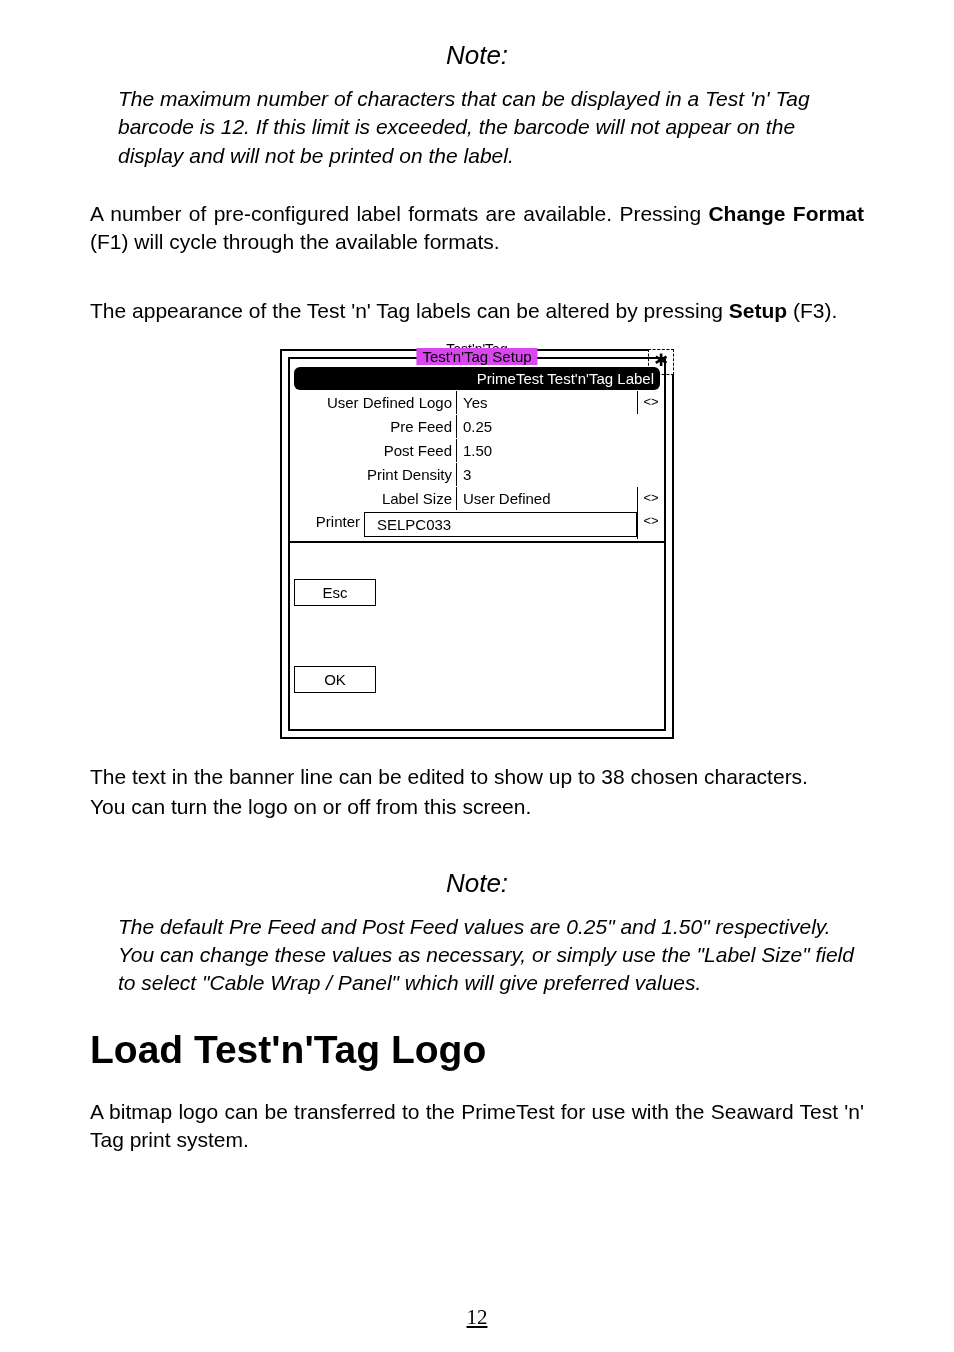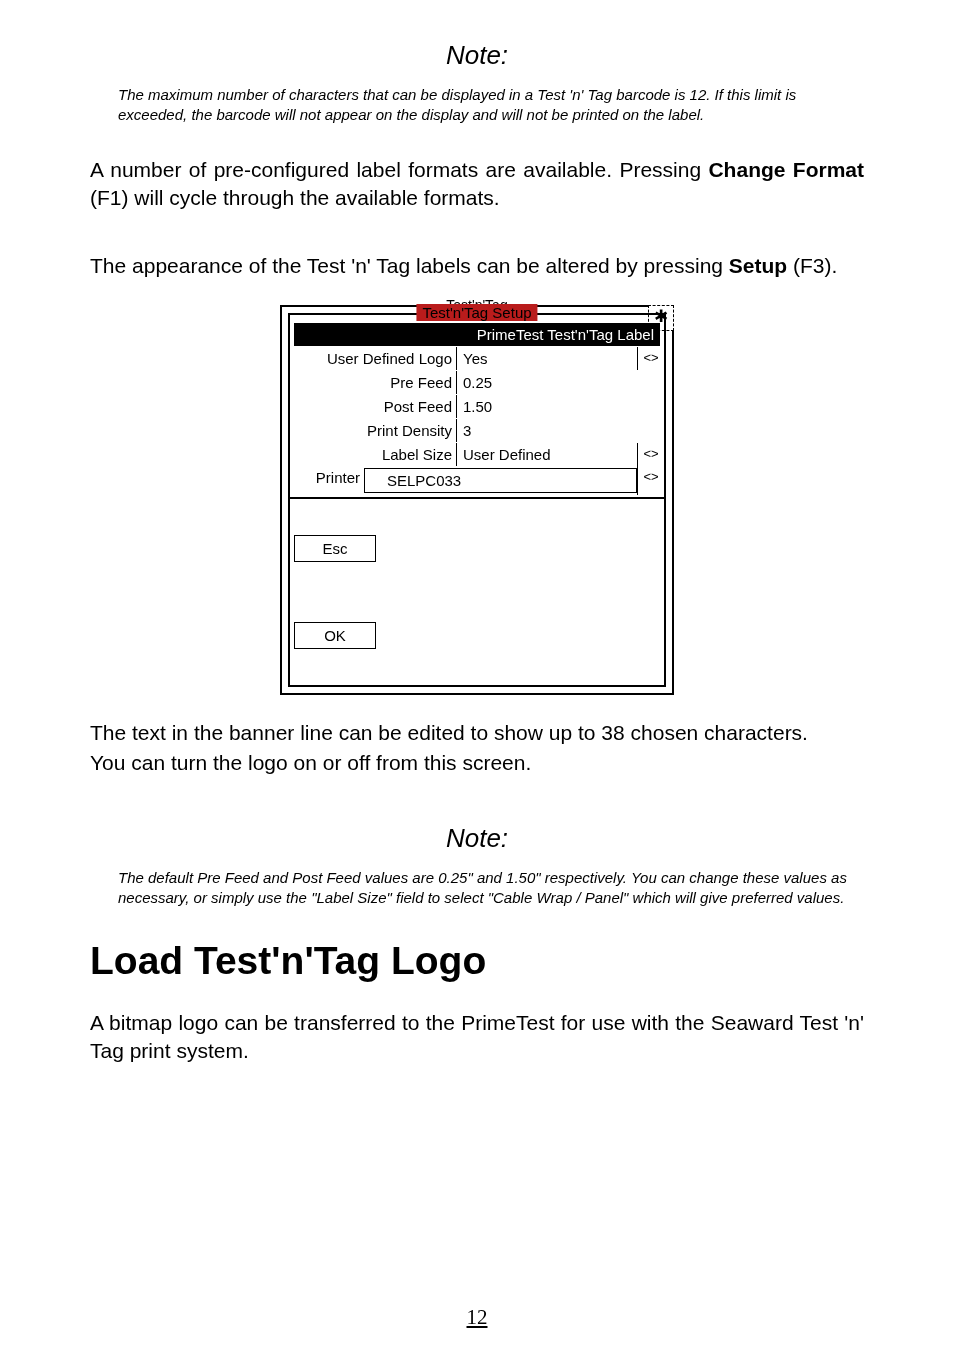--- a/index.html
+++ b/index.html
@@ -17,21 +17,21 @@
     position: relative;
   }
   .note-label {
     text-align: center;
     font-style: italic;
     font-size: 26px;
     margin: 0 0 14px 0;
   }
   .italic-block {
     font-style: italic;
-    font-size: 15px;
+    font-size: 21px;
     line-height: 1.35;
     margin: 0 0 30px 28px;
   }
   .justified {
     text-align: justify;
     font-size: 21px;
     line-height: 1.35;
     margin: 0 0 40px 0;
   }
   .justified-last {
@@ -89,21 +89,21 @@
   .ui-inner {
     margin: 6px;
     border: 2px solid #000;
     position: relative;
   }
   .ui-inner-title {
     position: absolute;
     top: -11px;
     left: 50%;
     transform: translateX(-50%);
-    background: #b91c1c;
+    background: #d946ef;
     padding: 0 6px;
     font-size: 15px;
     white-space: nowrap;
   }
   .ui-bt-icon {
     position: absolute;
     right: -2px;
     top: -2px;
     width: 24px;
     height: 24px;
@@ -113,20 +113,21 @@
     line-height: 22px;
     text-align: center;
   }
   .ui-banner {
     margin: 8px 4px 0 4px;
     background: #000;
     color: #fff;
     font-size: 15px;
     padding: 3px 6px;
     text-align: right;
+    border-radius: 6px;
   }
   .ui-row {
     display: flex;
     font-size: 15px;
     border-top: 1px solid transparent;
   }
   .ui-row .lab {
     flex: 0 0 158px;
     text-align: right;
     padding: 3px 4px;
@@ -151,21 +152,21 @@
     display: flex;
     font-size: 15px;
   }
   .ui-printer .lab {
     flex: 0 0 66px;
     text-align: right;
     padding: 3px 4px;
   }
   .ui-printer .val {
     flex: 1;
-    padding: 3px 22px;
+    padding: 3px 12px;
     border: 1px solid #000;
     margin: 2px 0;
   }
   .ui-printer .arrow {
     flex: 0 0 26px;
     border-left: 1px solid #000;
     text-align: center;
     font-size: 13px;
     padding: 3px 0;
   }

